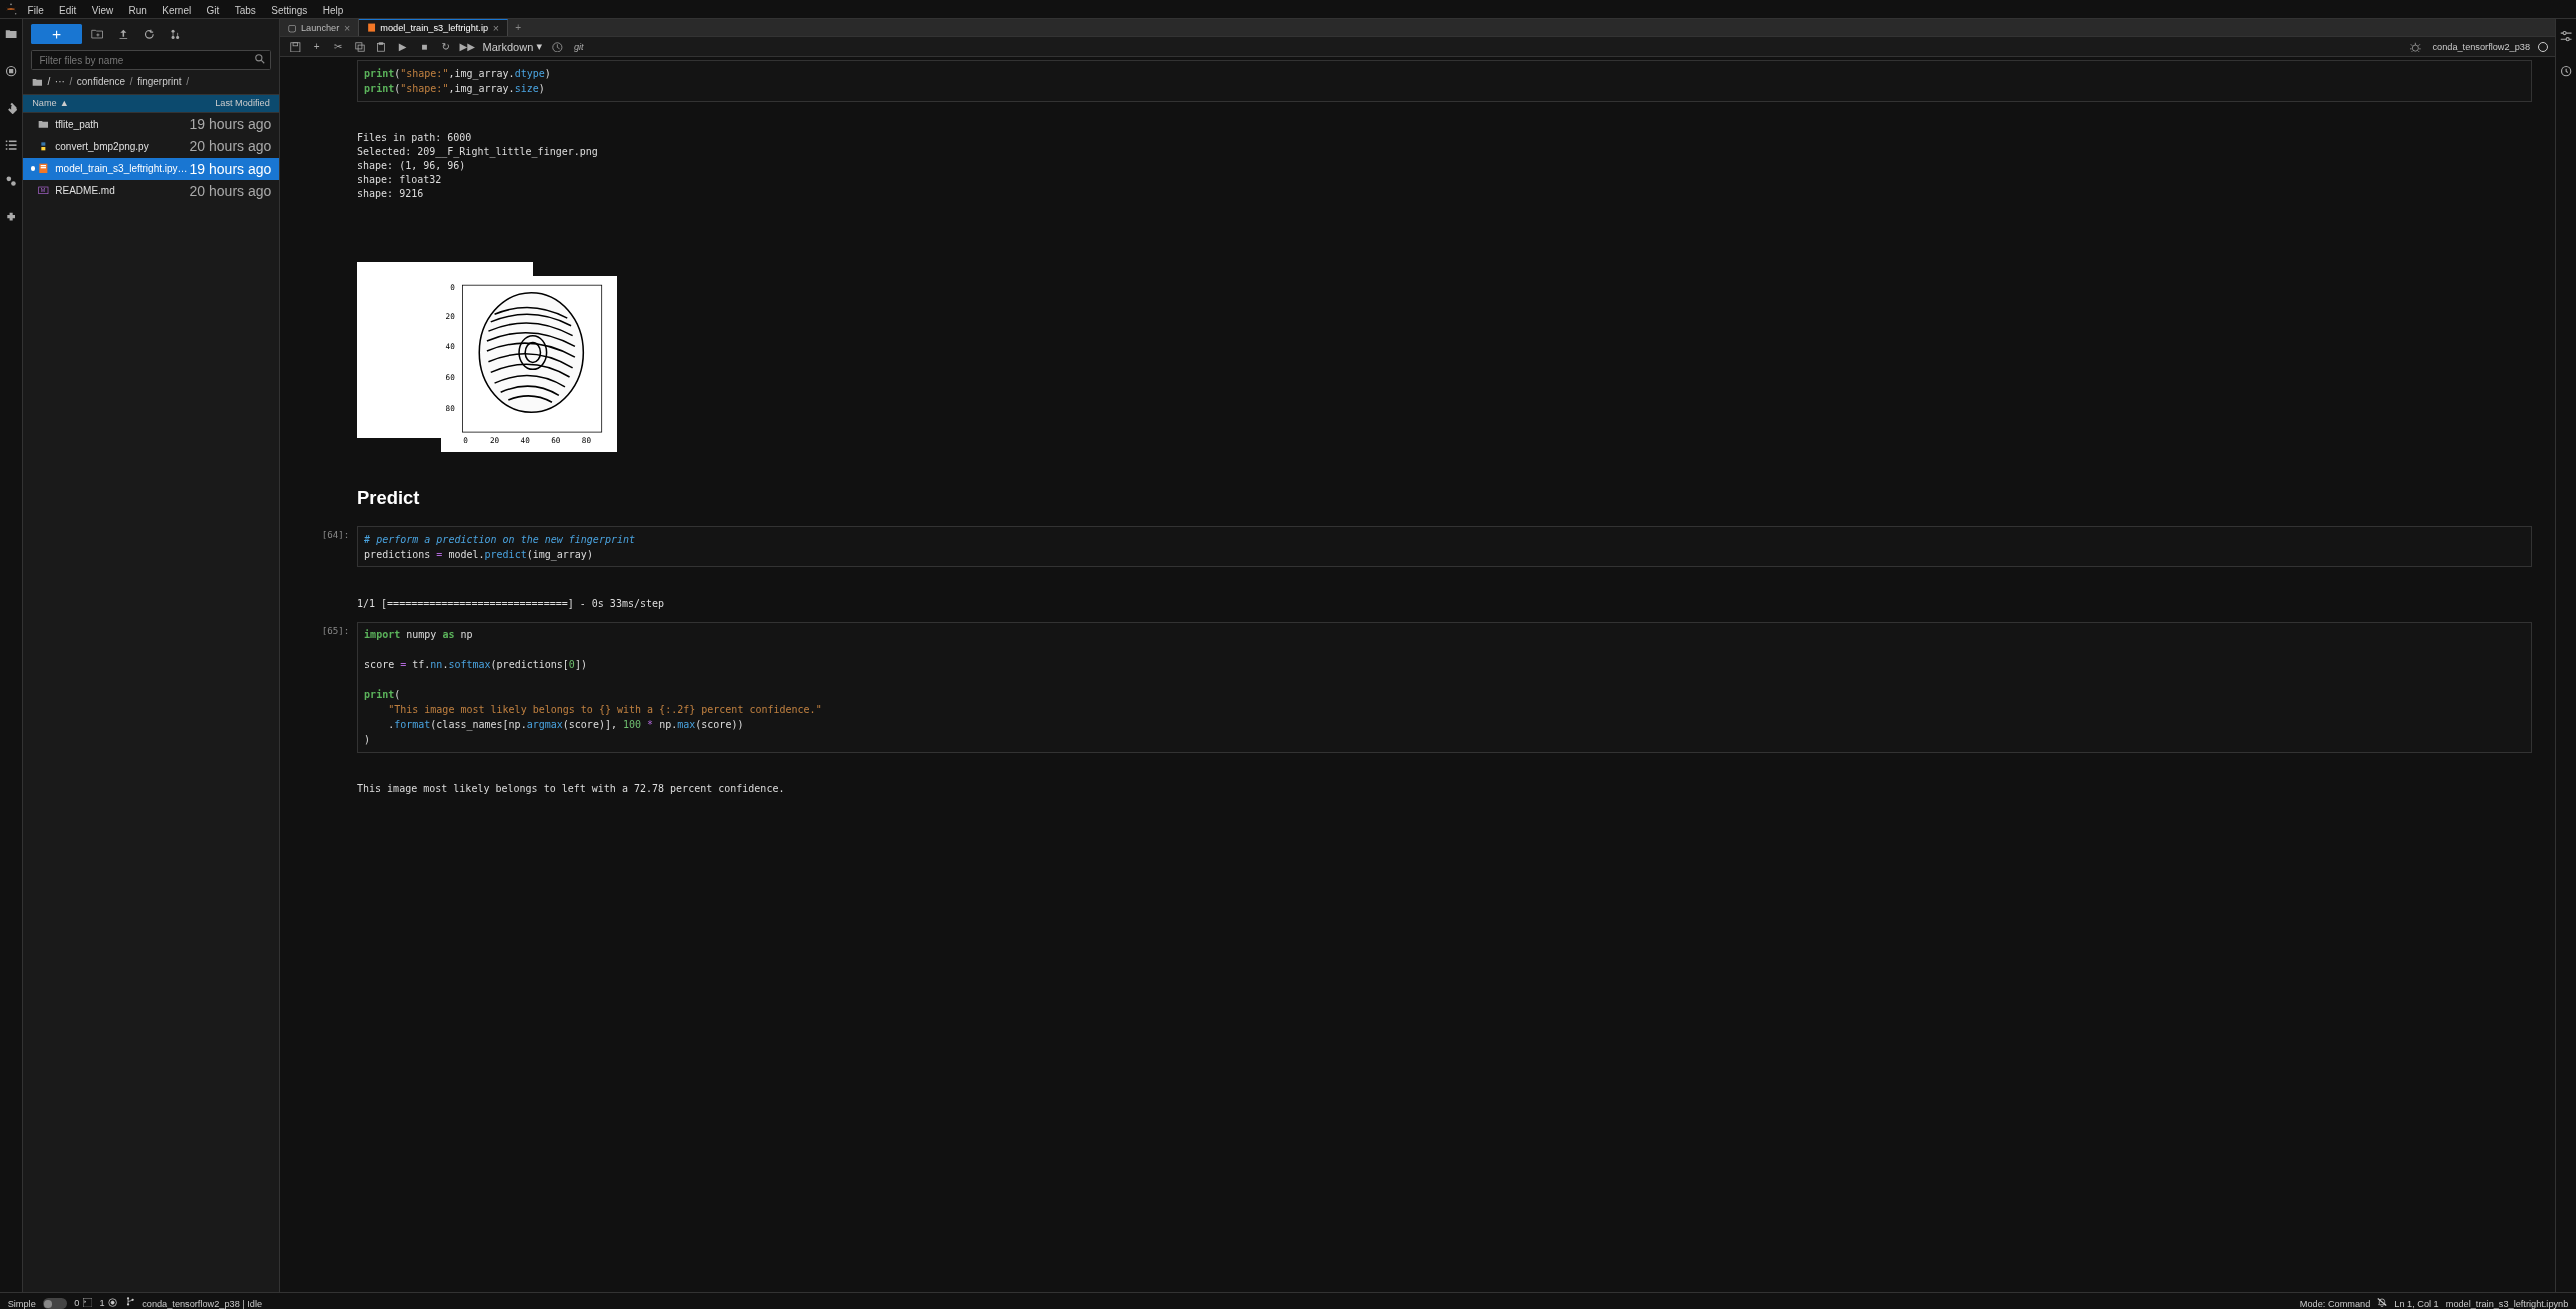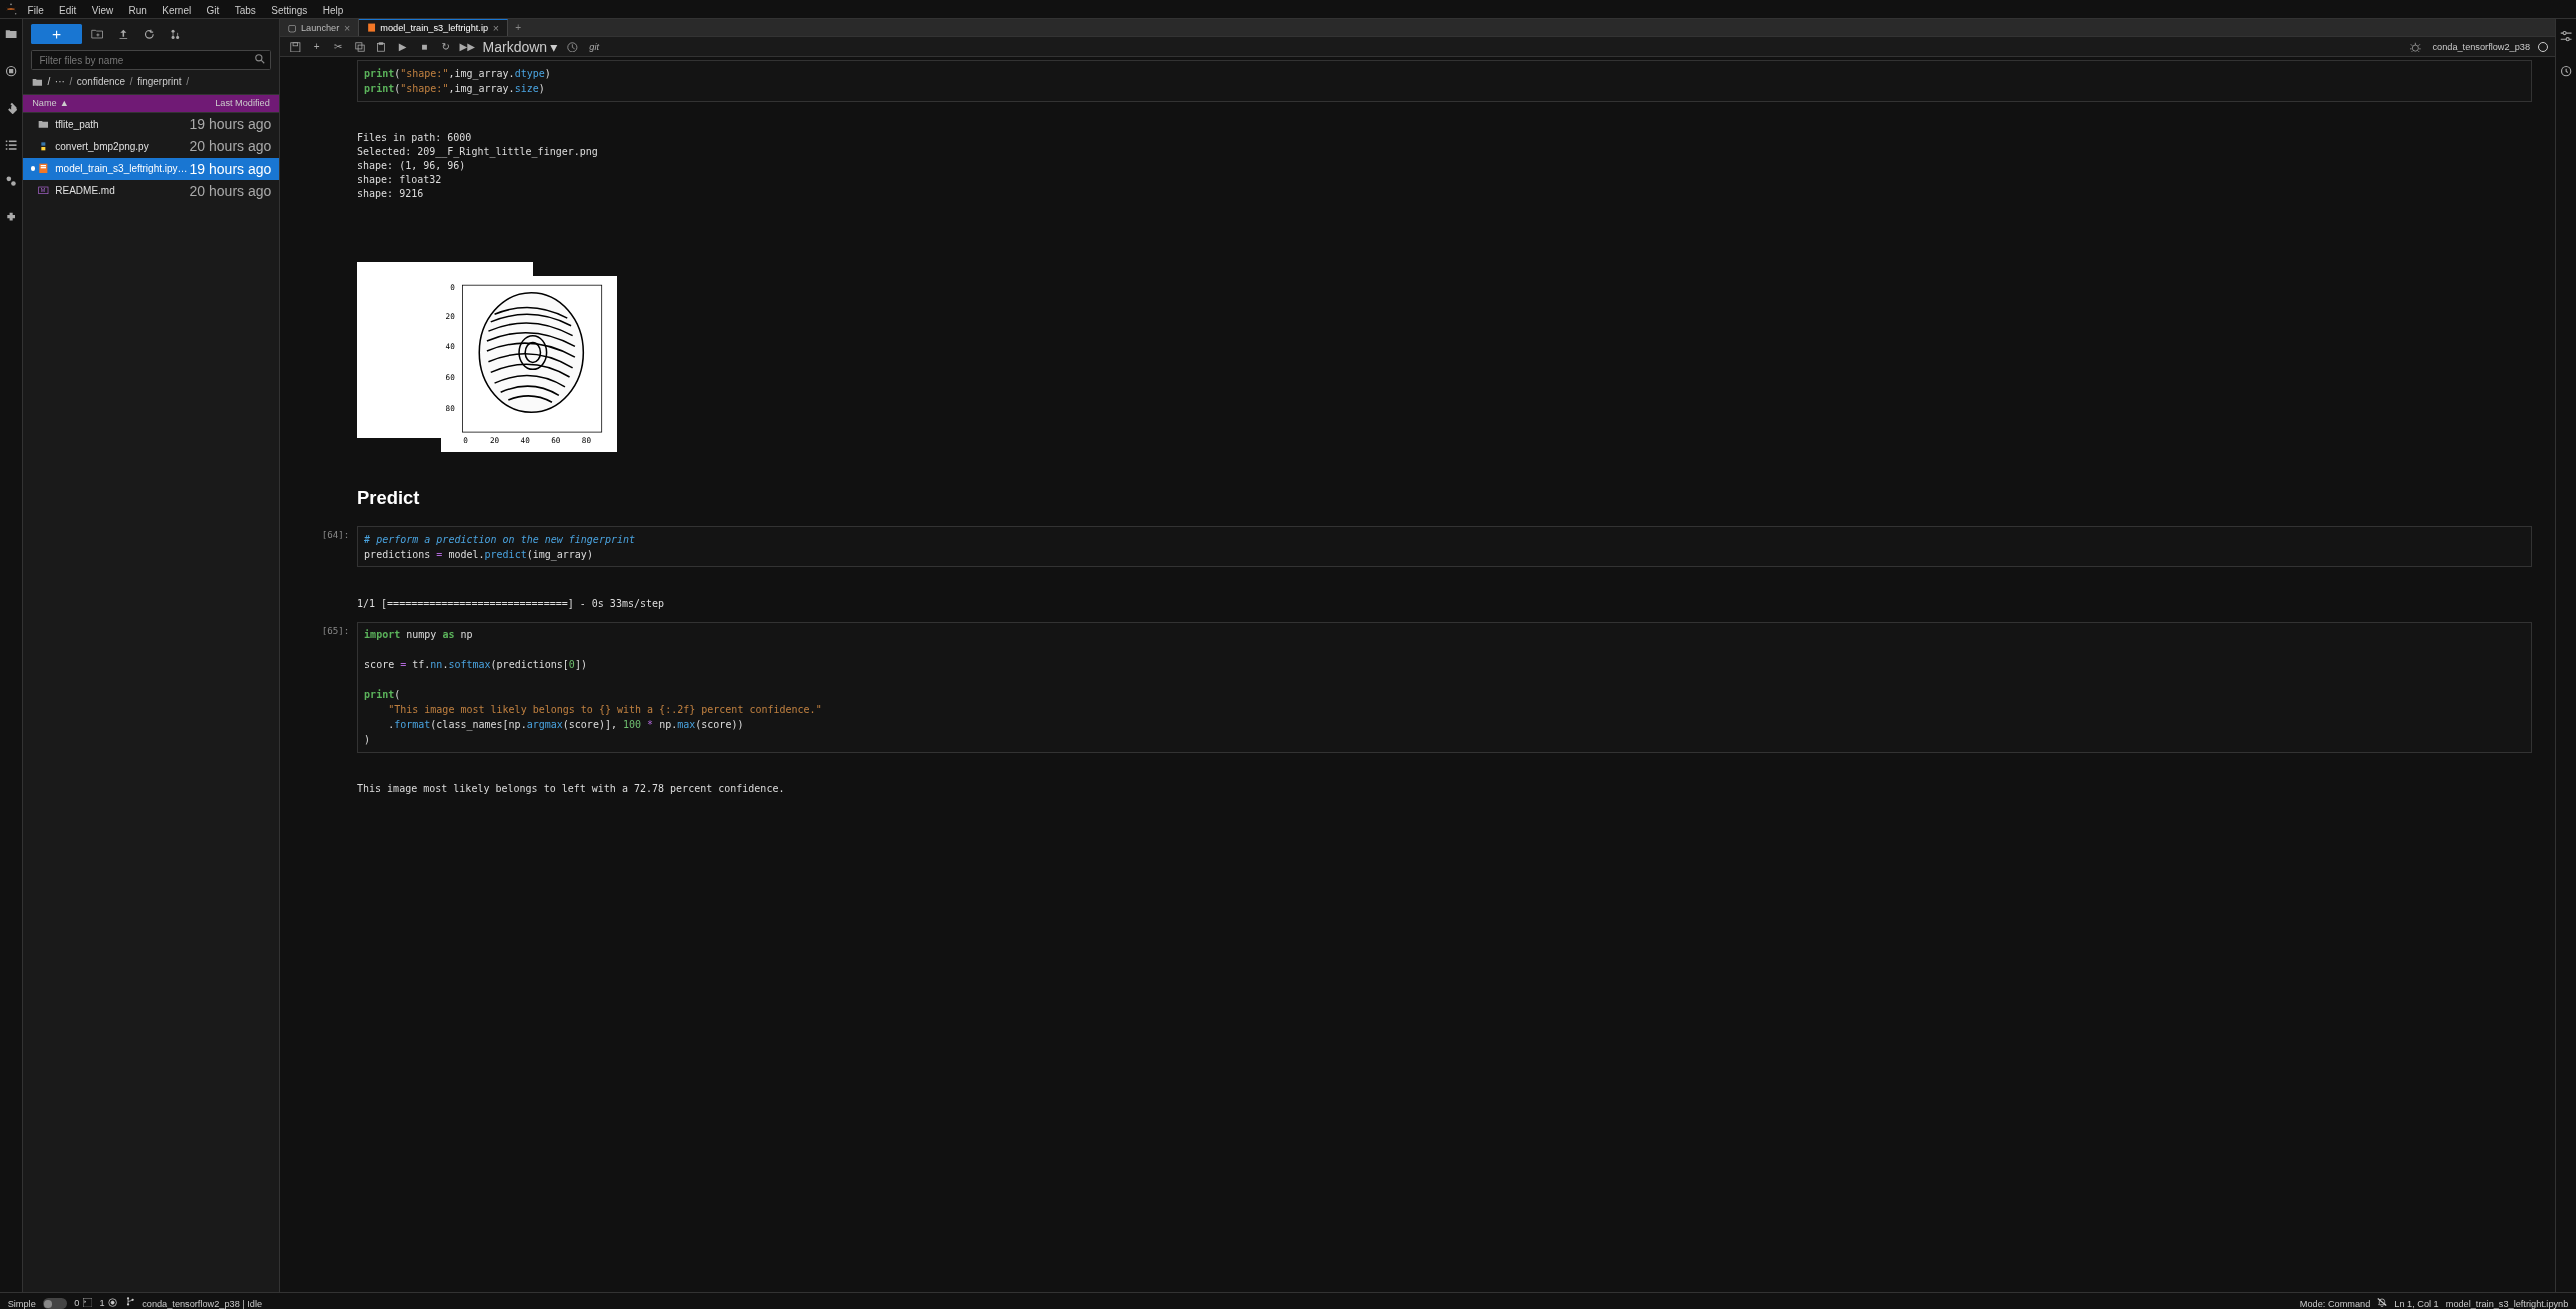--- a/index.html
+++ b/index.html
@@ -68,21 +68,21 @@
   position: absolute; right: 6.1px; top: 50%; transform: translateY(-50%);
   color: #888;
 }
 .breadcrumb {
   display: flex; align-items: center; gap: 4.6px; padding: 6.1px 9.2px;
   font-size: 10px; color: #ccc;
 }
 .bc-sep { color: #888; }
 .file-header {
   display: flex; justify-content: space-between; padding: 3.8px 9.2px;
-  background: #701a75; font-size: 9.2px; border-bottom: 0.8px solid #333; border-top: 0.8px solid #333;
+  background: #0c4a6e; font-size: 9.2px; border-bottom: 0.8px solid #333; border-top: 0.8px solid #333;
 }
 .file-header .col { color: #ccc; display: flex; align-items: center; gap: 3.1px; }
 .file-list { flex: 1; overflow-y: auto; }
 .file-row {
   display: flex; align-items: center; padding: 3.1px 7.7px; cursor: pointer;
   font-size: 10px;
 }
 .file-row.selected { background: #1976d2; color: #fff; }
 .file-row .dirty-dot {
   width: 4.6px; height: 4.6px; background: #fff; border-radius: 50%; margin-right: 3.1px;
@@ -109,21 +109,21 @@
 
 .notebook-toolbar {
   display: flex; align-items: center; gap: 3.1px; padding: 1.5px 6.1px; height: 20px;
   background: #1a1a1a; border-bottom: 0.8px solid #333;
 }
 .nb-tb-icon {
   width: 18.4px; height: 17px; display: flex; align-items: center; justify-content: center;
   cursor: pointer; color: #aaa; font-size: 10px;
 }
 .nb-celltype {
-  background: #1a1a1a; color: #ccc; border: none; font-size: 14px; padding: 1.5px 3.1px;
+  background: #1a1a1a; color: #ccc; border: none; font-size: 11px; padding: 1.5px 3.1px;
   display: flex; align-items: center; gap: 3.1px;
 }
 .nb-right { margin-left: auto; display: flex; align-items: center; gap: 7.7px; }
 .kernel-name { font-size: 9.2px; color: #ccc; text-align: right; }
 .kernel-dot {
   width: 10.7px; height: 10.7px; border: 1.2px solid #ccc; border-radius: 50%;
 }
 .git-text { font-size: 9.2px; color: #aaa; font-style: italic; }
 
 .notebook-scroll {

